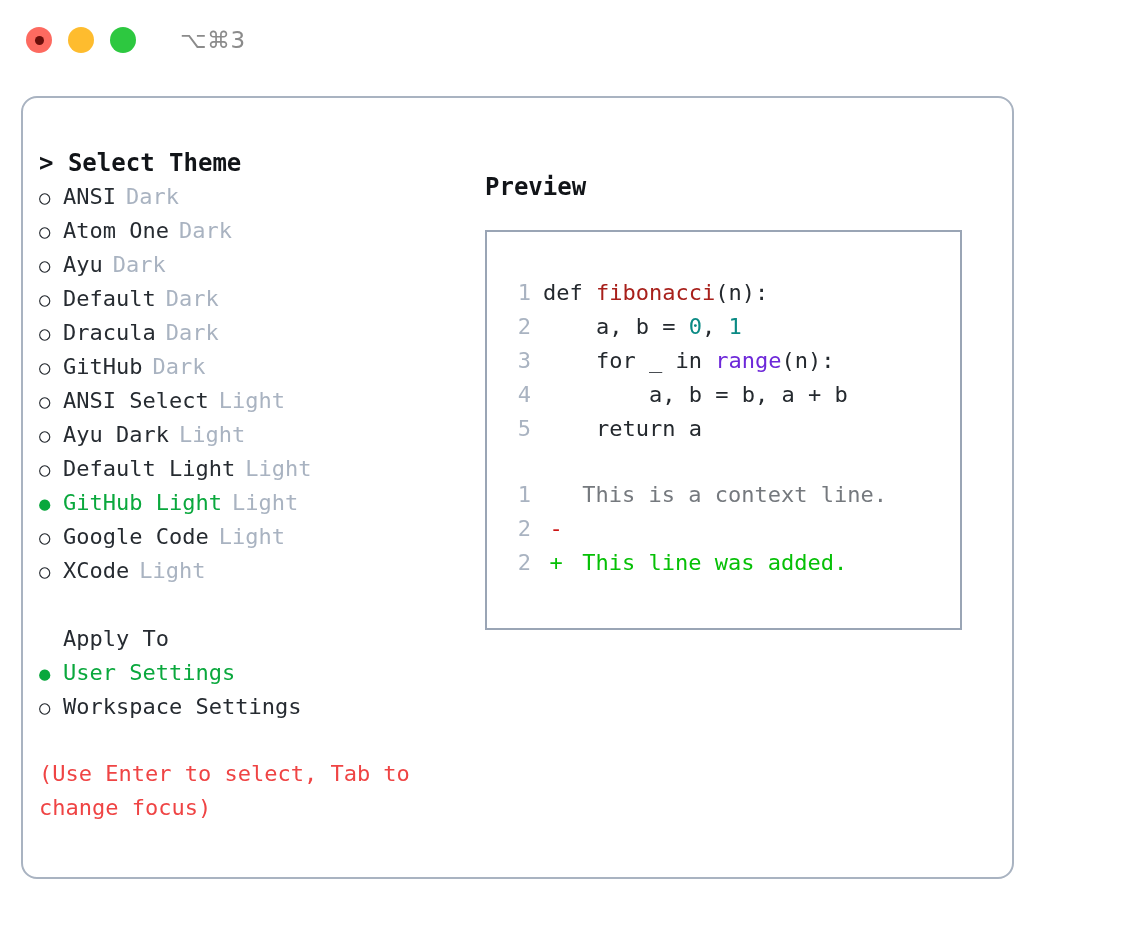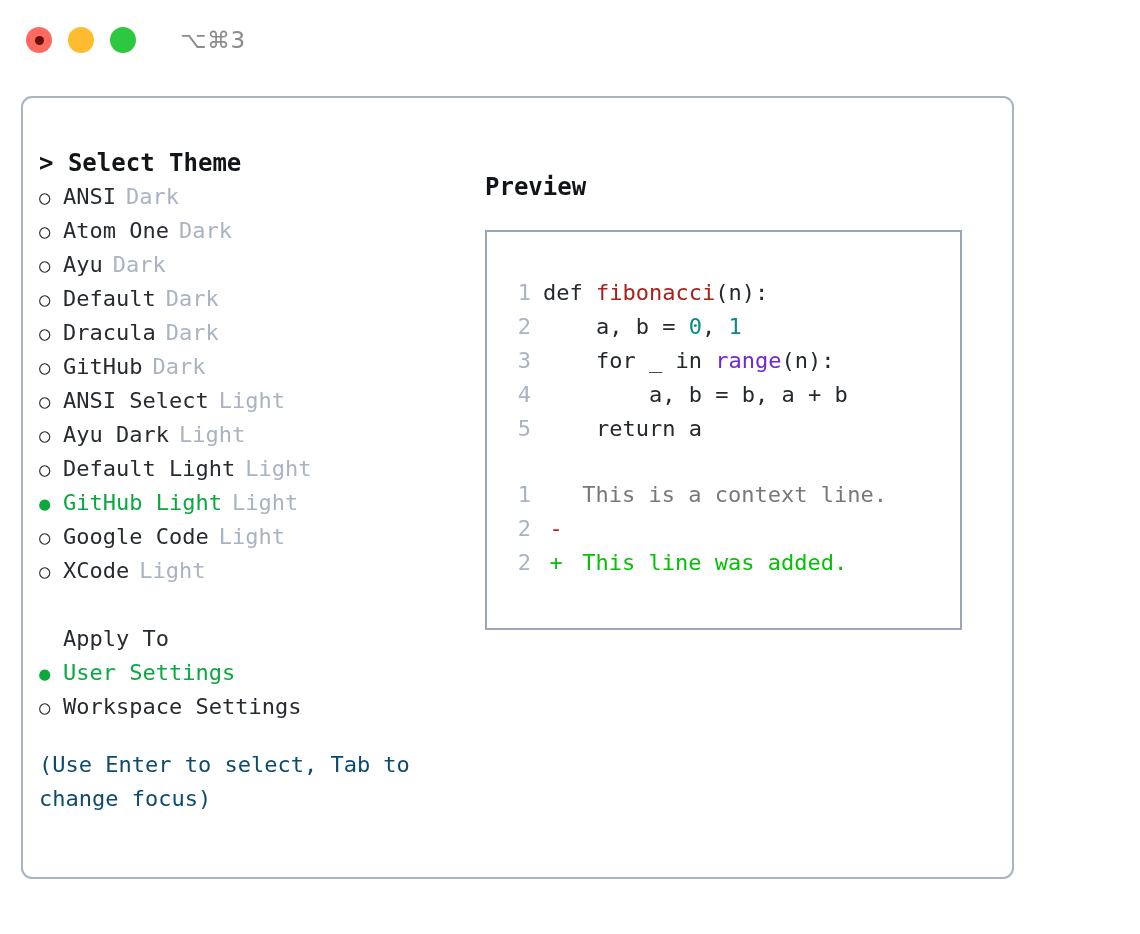--- a/index.html
+++ b/index.html
@@ -69,21 +69,21 @@
   }
 
   
   .panel {
     position: absolute;
     left: 21px;
     top: 96px;
     width: 993px;
     height: 783px;
     border: 2px solid #a9b3c1;
-    border-radius: 11px;
+    border-radius: 16px;
     background: #ffffff;
   }
 
   .panel-inner {
     position: absolute;
     left: 0; top: 0; right: 0; bottom: 0;
     display: flex;
   }
 
   
@@ -132,24 +132,24 @@
     align-items: flex-start;
     line-height: 34px;
     font-size: 22px;
     color: #262b31;
     white-space: pre;
     margin-top: 34px;
   }
   .group-heading .bullet { color: transparent; }
 
   .hint {
-    margin-top: 24px;
-    font-size: 22px;
-    line-height: 34px;
-    color: #0c4a6e;
+    margin-top: 33px;
+    font-size: 22px;
+    line-height: 34px;
+    color: #ef4444;
     width: 410px;
   }
 
   
   .right-col {
     flex: 1;
     padding: 72px 0 0 0;
     position: relative;
   }
   .preview-title {

